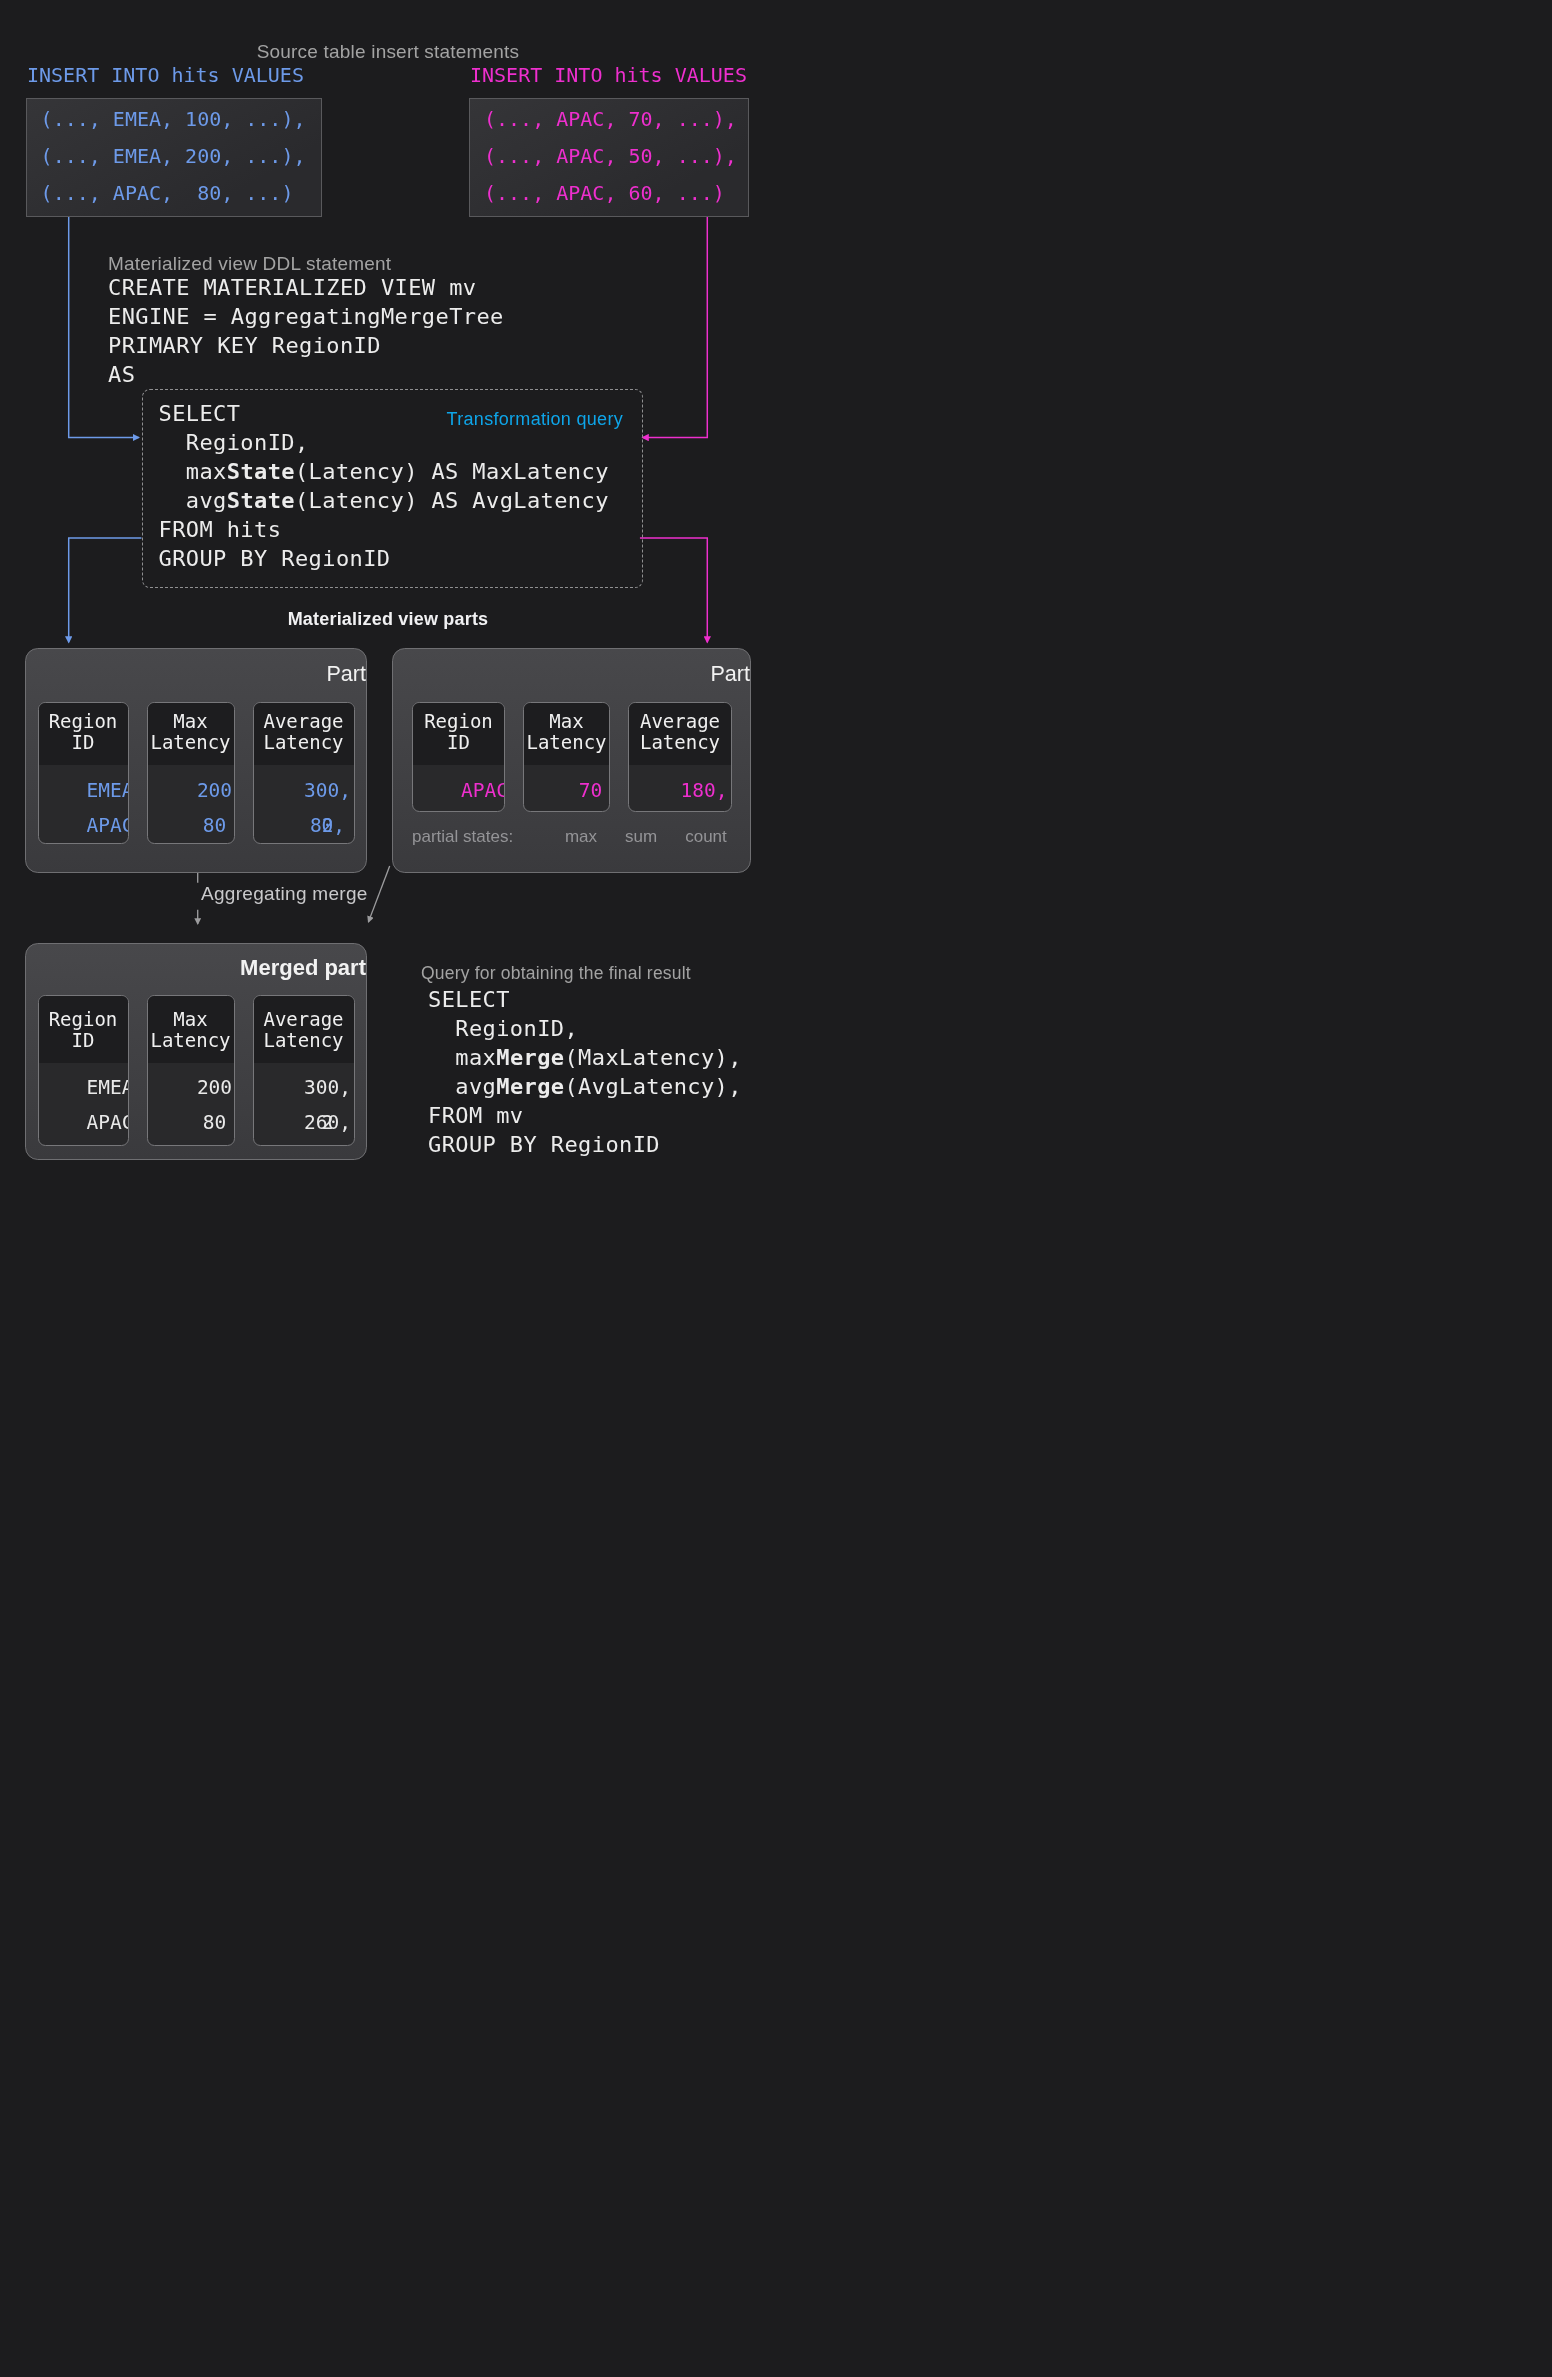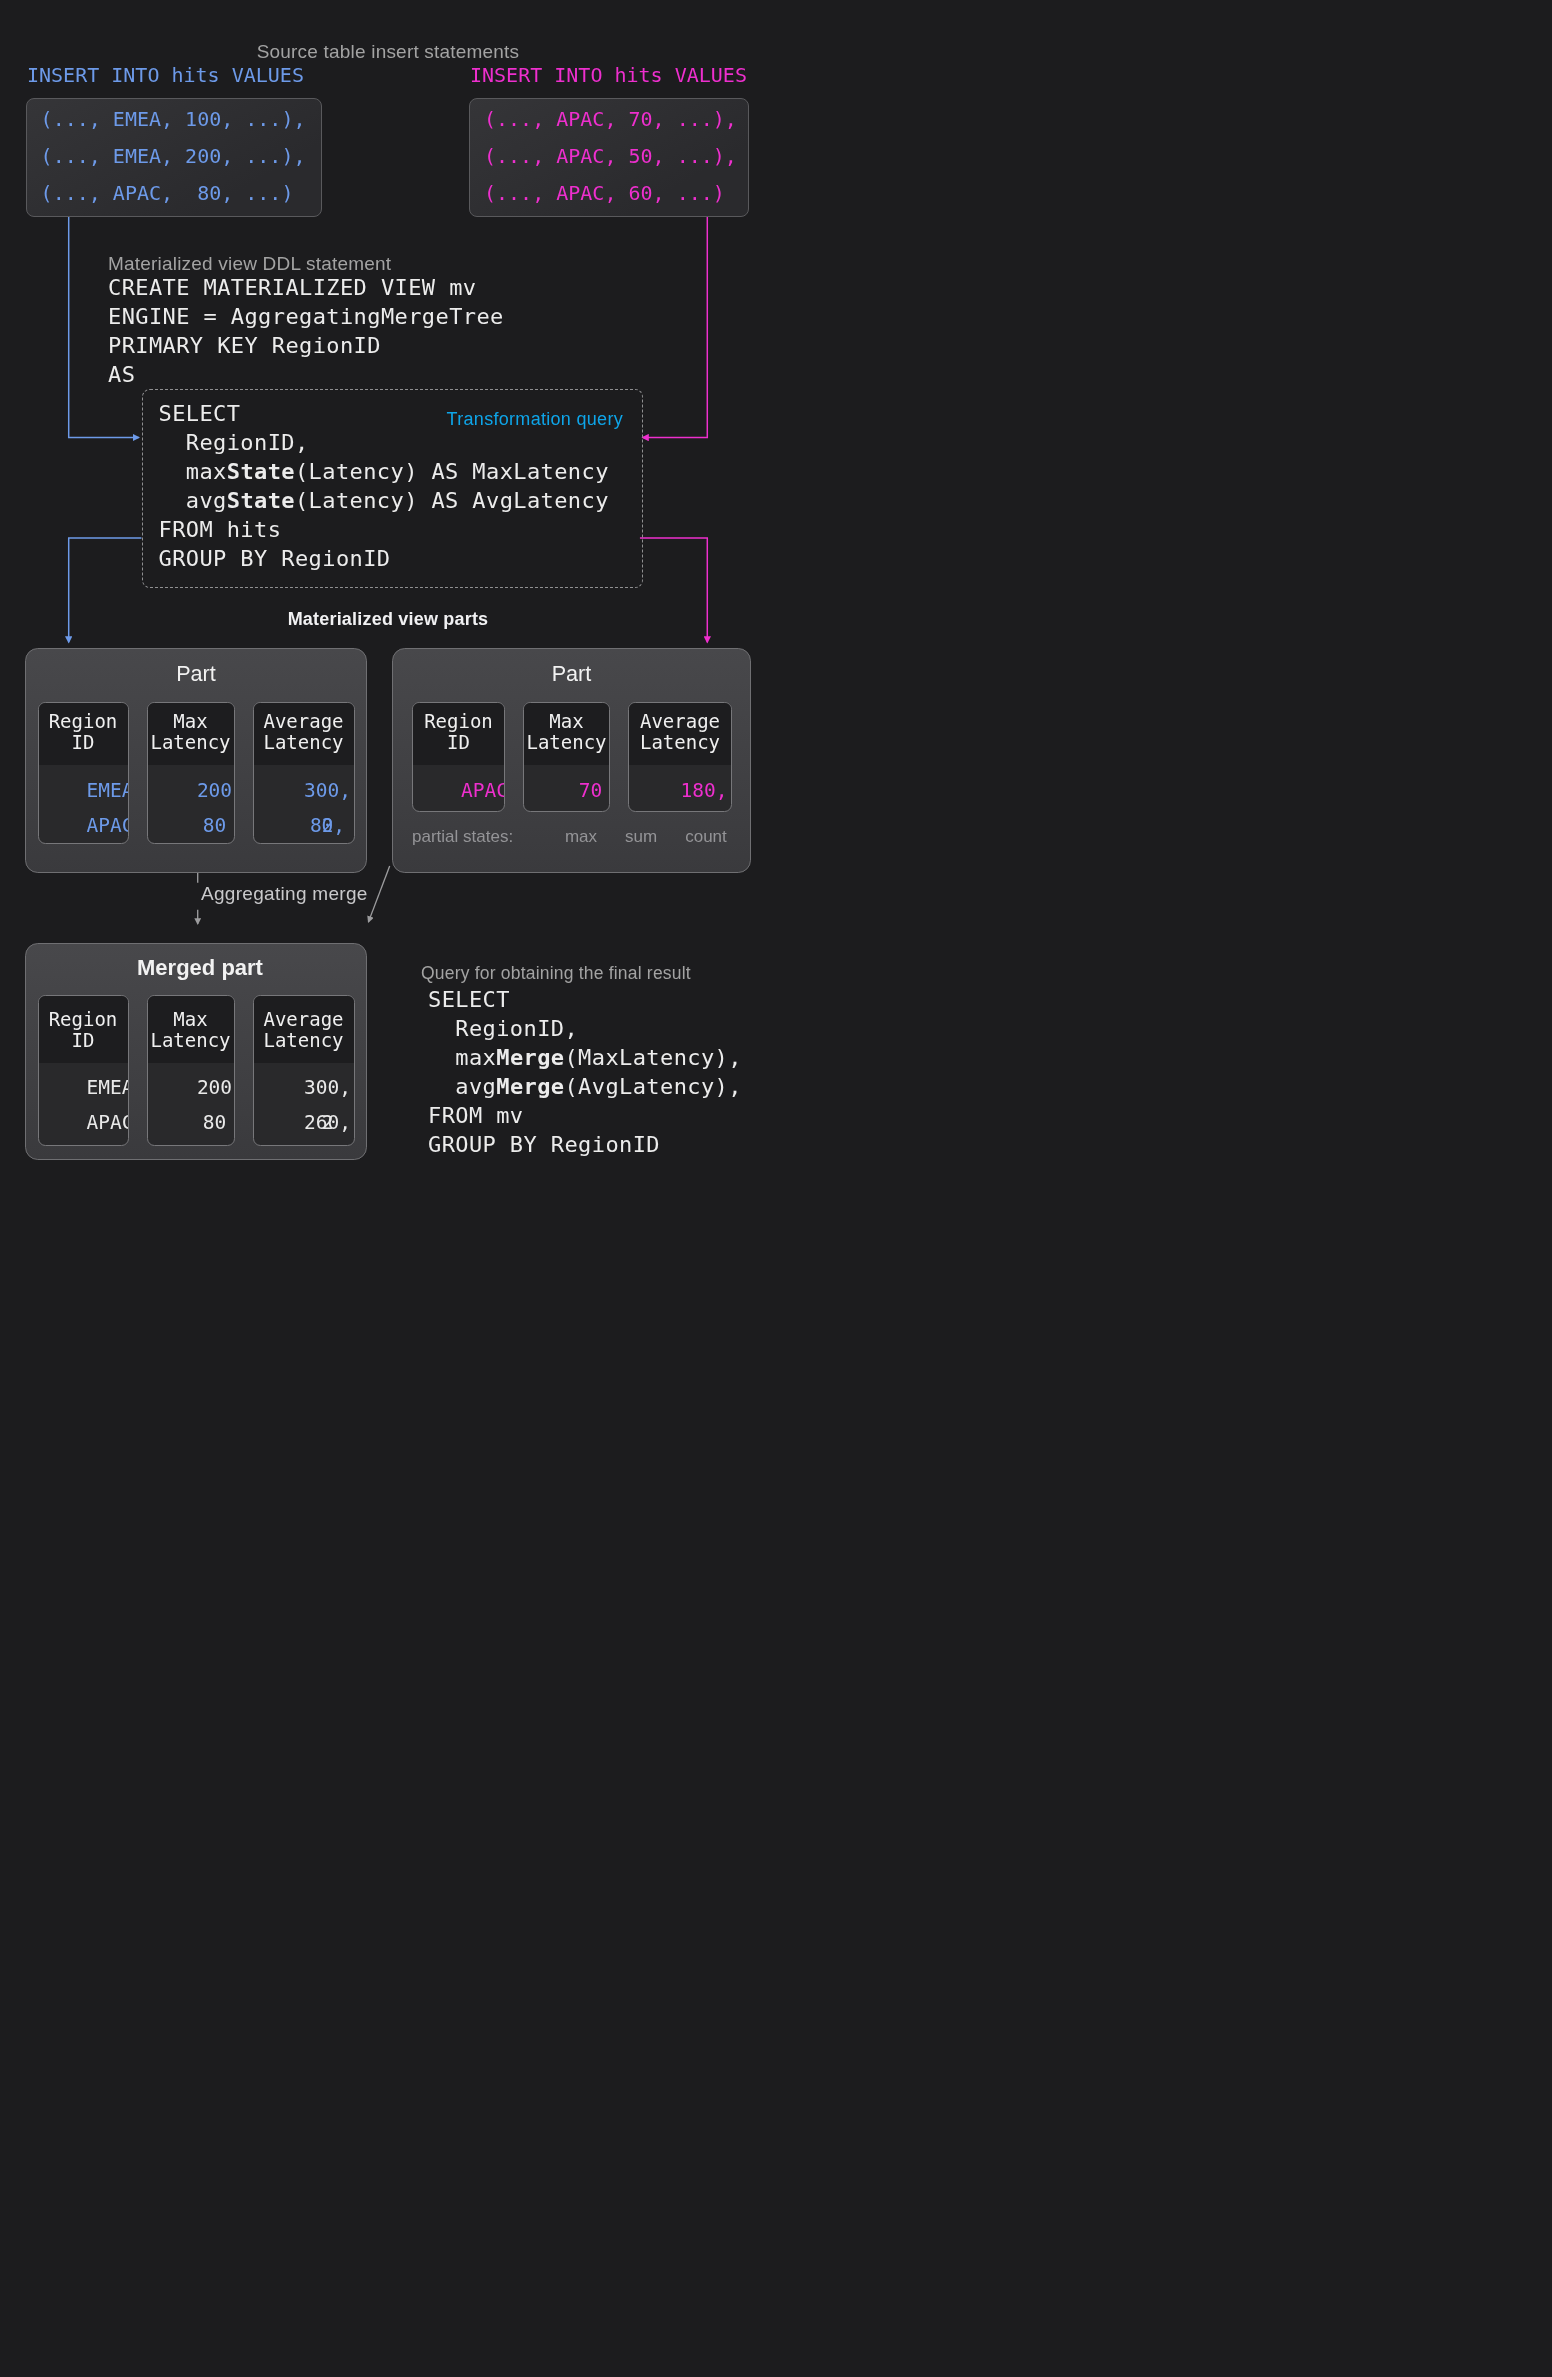--- a/index.html
+++ b/index.html
@@ -9,24 +9,24 @@
   .pink{color:#ee2fce;}
   .gray-h{color:#a3a3a3;margin-top:16px;}
   .codeblock{position:absolute;margin:0;font-family:"DejaVu Sans Mono","Liberation Mono",monospace;
              font-size:22px;line-height:29px;letter-spacing:0.4px;color:#ececec;white-space:pre;}
   .codeblock b{font-weight:bold;color:inherit;}
   .insert-rows{position:absolute;margin:0;font-family:"DejaVu Sans Mono","Liberation Mono",monospace;
                font-size:20px;line-height:37px;white-space:pre;}
   .insert-label{position:absolute;font-family:"DejaVu Sans Mono","Liberation Mono",monospace;
                 font-size:20px;line-height:20px;white-space:pre;}
   .insert-box{position:absolute;background:linear-gradient(150deg,#353538 0%,#2a2a2d 75%);
-              border:1px solid #59595c;border-radius:8px;}
+              border:1px solid #59595c;border-radius:0;}
   .part-box{position:absolute;background:linear-gradient(180deg,#48484b 0%,#3a3a3d 100%);
             border:1px solid #6f6f72;border-radius:12.8px;}
-  .part-title{position:absolute;left:0;right:0;text-align:center;color:#f2f2f2;
+  .part-title{position:absolute;left:0;right:0;text-align:right;color:#f2f2f2;
               font-size:21.6px;font-weight:500;}
   .part-title.bold{font-weight:700;font-size:22px;margin-left:8px;}
   .cols{position:absolute;left:11.5px;right:11.5px;display:flex;gap:18px;}
   .col{background:#29292b;border:1px solid #77777a;border-radius:7.4px;overflow:hidden;
        display:flex;flex-direction:column;box-sizing:border-box;}
   .col-header{background:#1d1d1f;color:#f0f0f0;text-align:center;
               font-family:"DejaVu Sans Mono","Liberation Mono",monospace;
               font-size:19px;line-height:21px;box-sizing:border-box;}
   .col-values{text-align:center;font-family:"DejaVu Sans Mono","Liberation Mono",monospace;
               font-size:19.5px;padding-left:48px;}

